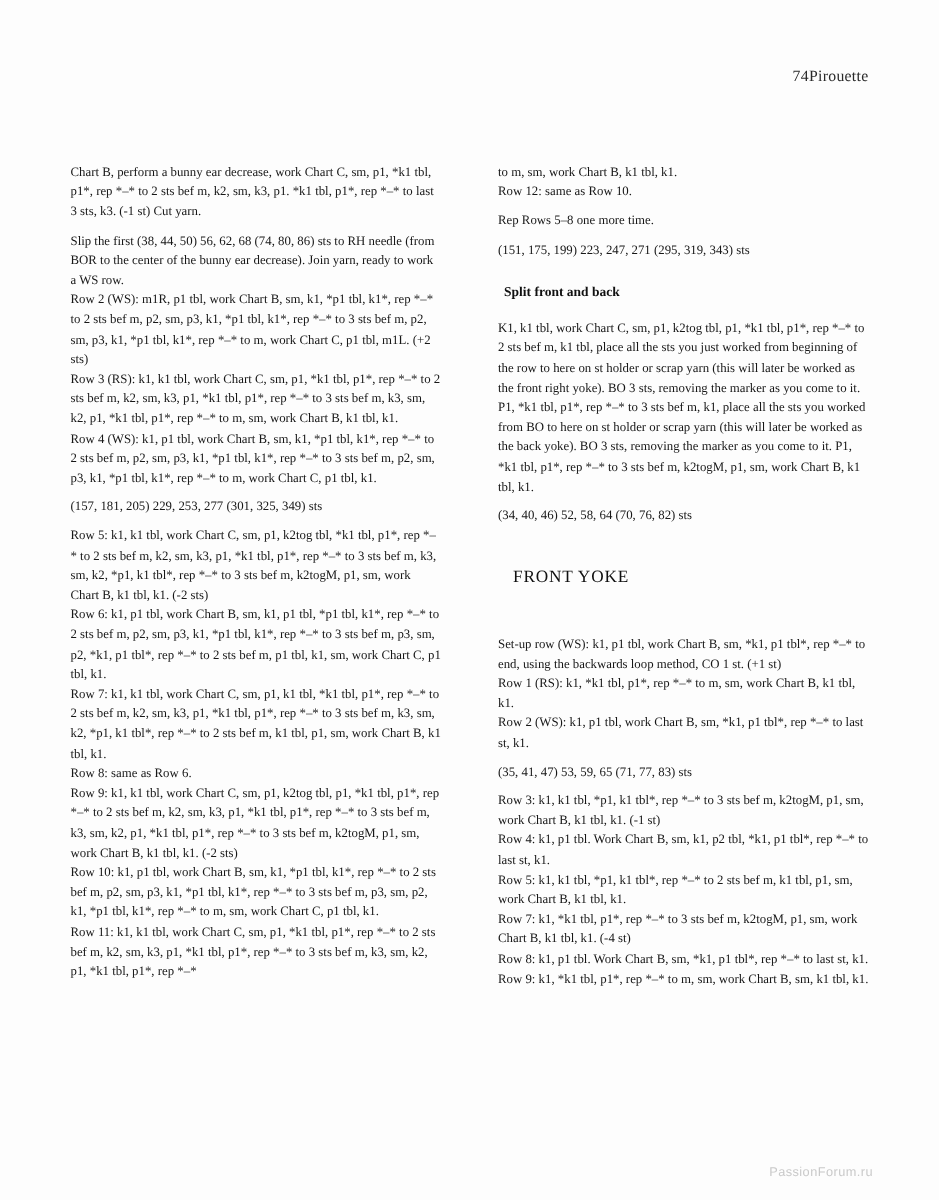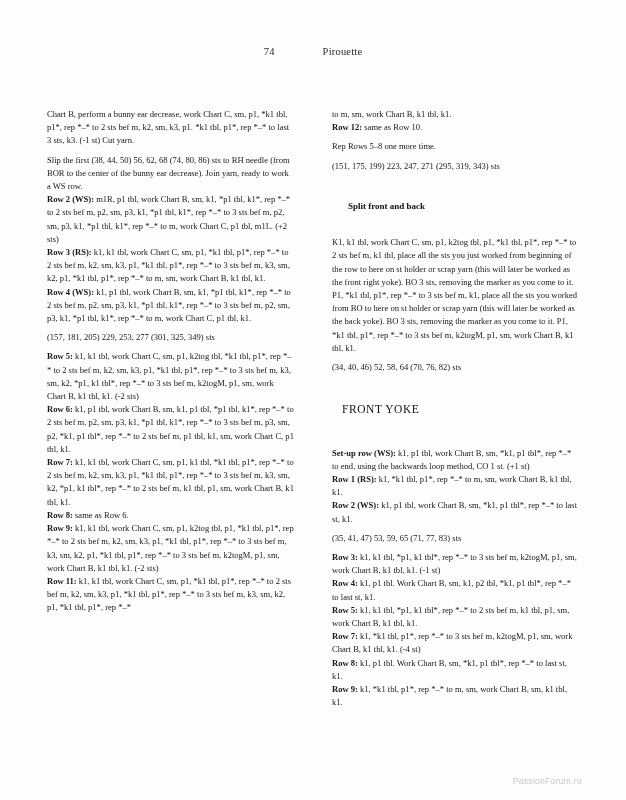--- a/index.html
+++ b/index.html
@@ -21,32 +21,31 @@
     background: #fdfdfd;
   }
   
   .runhead {
     position: absolute;
     top: 46px;
     left: 47px;
     right: 47px;
     height: 16px;
     display: flex;
-    justify-content: center;
+    justify-content: flex-end;
     align-items: baseline;
     font-size: 10.5px;
     color: #2a2a2a;
     letter-spacing: 0.2px;
   }
   .folio {
     font-size: 10.5px;
   }
   .booktitle {
     font-size: 10.5px;
-    margin-left: 48px;
   }
   
   .columns {
     position: absolute;
     top: 108px;
     left: 47px;
     width: 532px;
     height: 640px;
     display: flex;
     gap: 38px;
@@ -64,33 +63,33 @@
   .gap {
     height: 11.5px;
   }
   .gap-sm {
     height: 6px;
   }
   .gap-lg {
     height: 17px;
   }
   b, .b {
-    font-weight: bold;
+    font-weight: normal;
   }
   .sec-head {
     font-size: 11.5px;
     letter-spacing: 0.55px;
     font-weight: normal;
     margin: 10px;
     color: #111;
   }
   .sub-head {
     font-size: 9px;
     font-weight: bold;
-    margin: 16px;
+    margin: 4px;
     color: #111;
     font-family: Liberation Serif, serif;
   }
   .watermark {
     position: absolute;
     right: 44px;
     bottom: 14px;
     font-size: 8.5px;
     font-family: "Liberation Sans", sans-serif;
     color: #c9c9c9;
@@ -116,20 +115,21 @@
         <p class="para"><b>Row 3 (RS):</b><span> k1, k1 tbl, work Chart C, sm, p1, *k1 tbl, p1*, rep *–* to 2 sts bef m, k2, sm, k3, p1, *k1 tbl, p1*, rep *–* to 3 sts bef m, k3, sm, k2, p1, *k1 tbl, p1*, rep *–* to m, sm, work Chart B, k1 tbl, k1.</span></p>
         <p class="para"><b>Row 4 (WS):</b><span> k1, p1 tbl, work Chart B, sm, k1, *p1 tbl, k1*, rep *–* to 2 sts bef m, p2, sm, p3, k1, *p1 tbl, k1*, rep *–* to 3 sts bef m, p2, sm, p3, k1, *p1 tbl, k1*, rep *–* to m, work Chart C, p1 tbl, k1.</span></p>
         <div class="gap-sm"></div>
         <p class="para">(157, 181, 205) 229, 253, 277 (301, 325, 349) sts</p>
         <div class="gap-sm"></div>
         <p class="para"><b>Row 5:</b><span> k1, k1 tbl, work Chart C, sm, p1, k2tog tbl, *k1 tbl, p1*, rep *–* to 2 sts bef m, k2, sm, k3, p1, *k1 tbl, p1*, rep *–* to 3 sts bef m, k3, sm, k2, *p1, k1 tbl*, rep *–* to 3 sts bef m, k2togM, p1, sm, work Chart B, k1 tbl, k1. (-2 sts)</span></p>
         <p class="para"><b>Row 6:</b><span> k1, p1 tbl, work Chart B, sm, k1, p1 tbl, *p1 tbl, k1*, rep *–* to 2 sts bef m, p2, sm, p3, k1, *p1 tbl, k1*, rep *–* to 3 sts bef m, p3, sm, p2, *k1, p1 tbl*, rep *–* to 2 sts bef m, p1 tbl, k1, sm, work Chart C, p1 tbl, k1.</span></p>
         <p class="para"><b>Row 7:</b><span> k1, k1 tbl, work Chart C, sm, p1, k1 tbl, *k1 tbl, p1*, rep *–* to 2 sts bef m, k2, sm, k3, p1, *k1 tbl, p1*, rep *–* to 3 sts bef m, k3, sm, k2, *p1, k1 tbl*, rep *–* to 2 sts bef m, k1 tbl, p1, sm, work Chart B, k1 tbl, k1.</span></p>
         <p class="para"><b>Row 8:</b><span> same as Row 6.</span></p>
         <p class="para"><b>Row 9:</b><span> k1, k1 tbl, work Chart C, sm, p1, k2tog tbl, p1, *k1 tbl, p1*, rep *–* to 2 sts bef m, k2, sm, k3, p1, *k1 tbl, p1*, rep *–* to 3 sts bef m, k3, sm, k2, p1, *k1 tbl, p1*, rep *–* to 3 sts bef m, k2togM, p1, sm, work Chart B, k1 tbl, k1. (-2 sts)</span></p>
+        <p class="para"><b>Row 10:</b><span> k1, p1 tbl, work Chart B, sm, k1, *p1 tbl, k1*, rep *–* to 2 sts bef m, p2, sm, p3, k1, *p1 tbl, k1*, rep *–* to 3 sts bef m, p3, sm, p2, k1, *p1 tbl, k1*, rep *–* to m, sm, work Chart C, p1 tbl, k1.</span></p>
         <p class="para"><b>Row 11:</b><span> k1, k1 tbl, work Chart C, sm, p1, *k1 tbl, p1*, rep *–* to 2 sts bef m, k2, sm, k3, p1, *k1 tbl, p1*, rep *–* to 3 sts bef m, k3, sm, k2, p1, *k1 tbl, p1*, rep *–*</span></p>
       </div>
     <div class="col" id="col-right">
         <p class="para">to m, sm, work Chart B, k1 tbl, k1.</p>
         <p class="para"><b>Row 12:</b><span> same as Row 10.</span></p>
         <div class="gap-sm"></div>
         <p class="para">Rep Rows 5–8 one more time.</p>
         <div class="gap-sm"></div>
         <p class="para">(151, 175, 199) 223, 247, 271 (295, 319, 343) sts</p>
         <div class="gap"></div>

